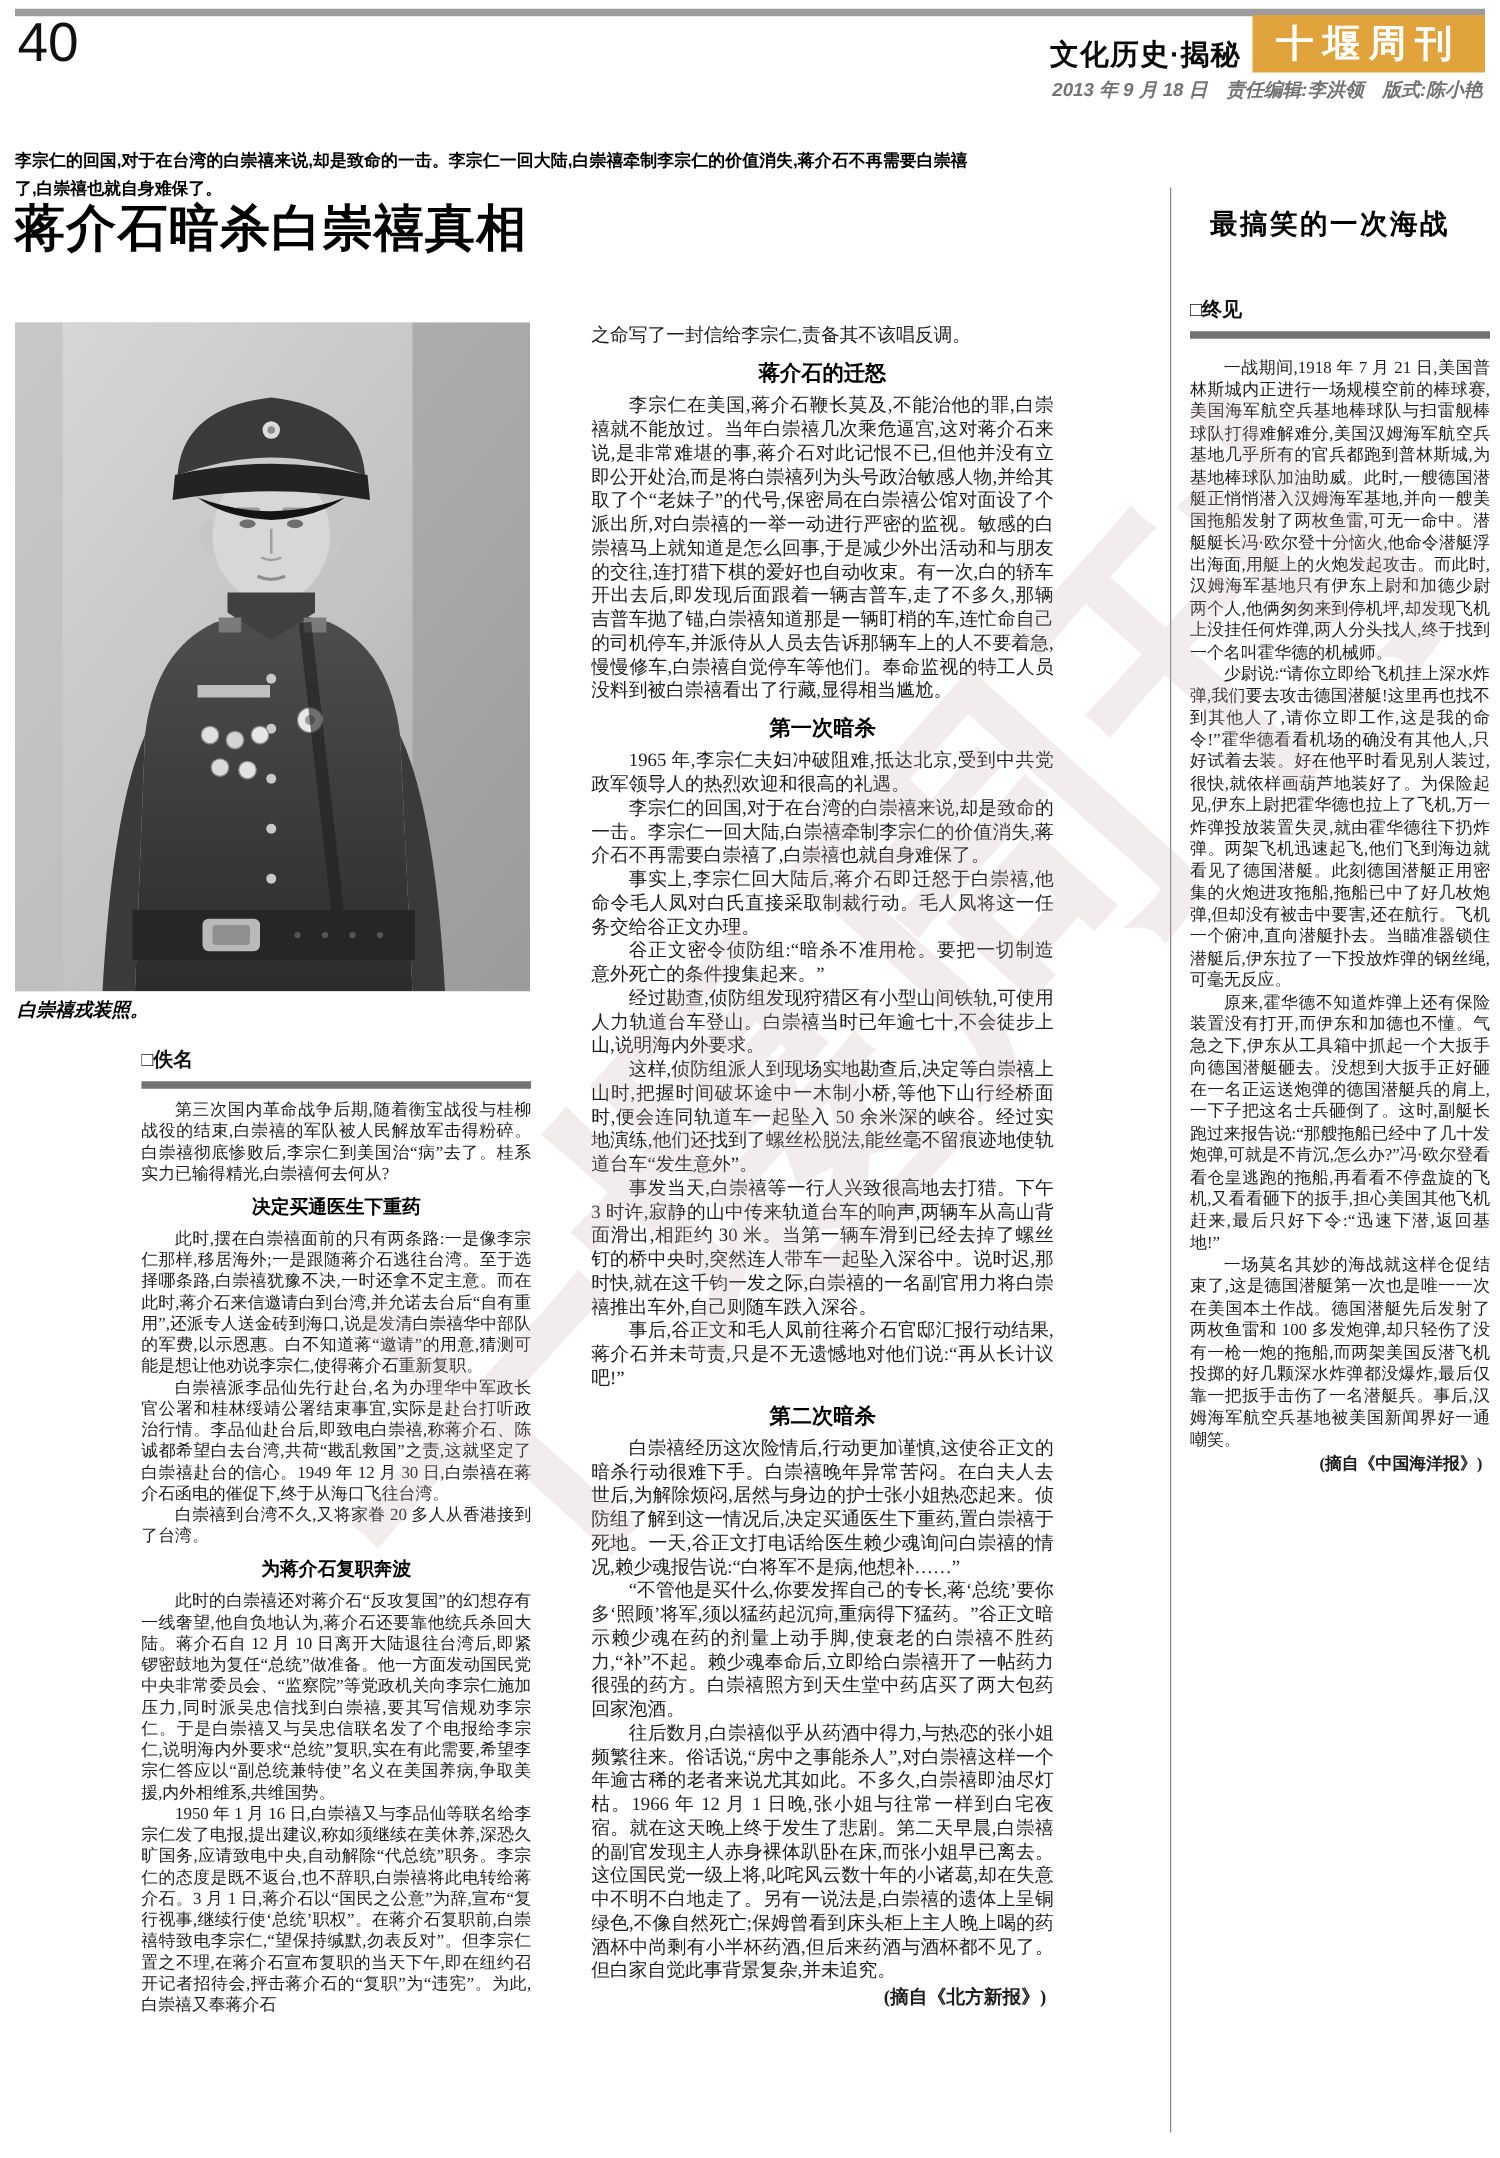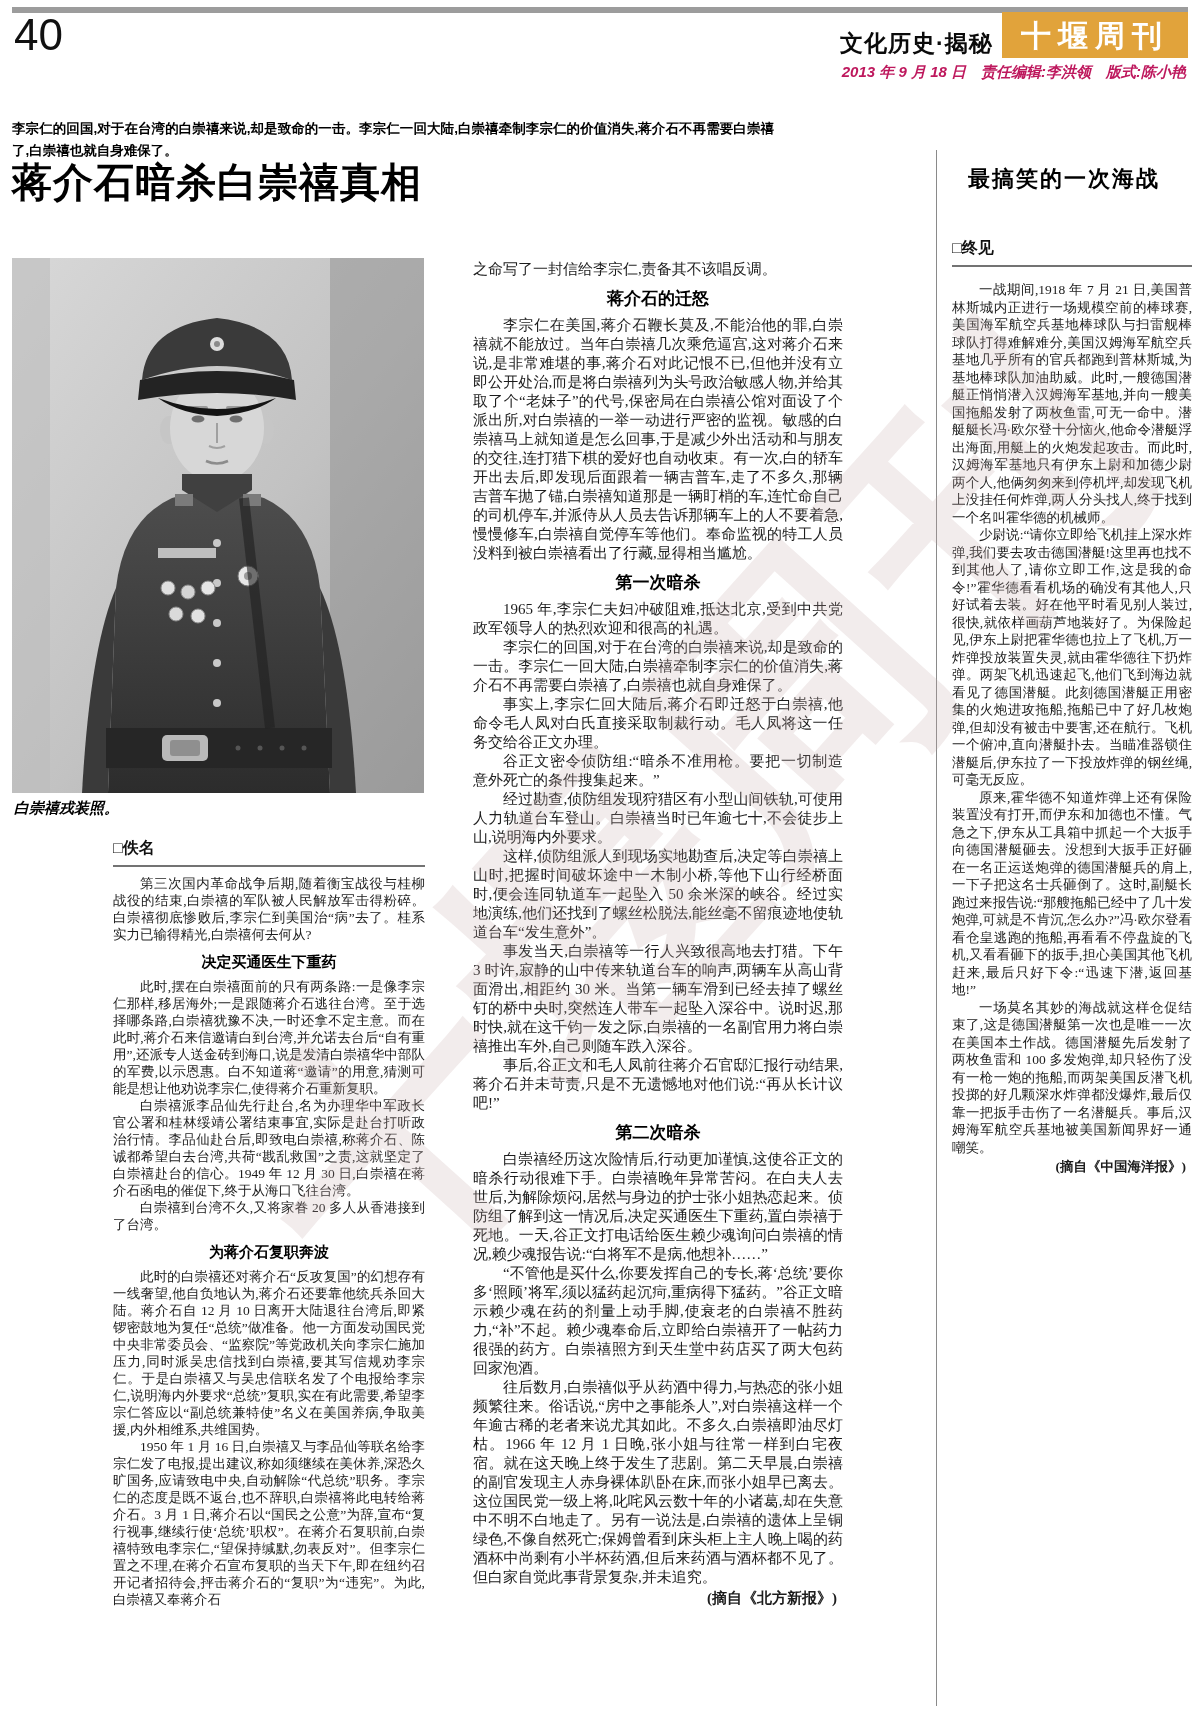--- a/index.html
+++ b/index.html
@@ -9,33 +9,33 @@
 
   .topbar { position:absolute; left:12px; top:7px; width:1176px; height:6px; background:#9c9c9c; }
   .pageno { position:absolute; left:14px; top:10px; font-family:"Liberation Sans",sans-serif;
             font-size:44px; font-weight:500; color:#111; }
   .section-title { position:absolute; left:840px; top:28px; font-family:"Liberation Sans",sans-serif;
             font-weight:bold; font-size:23px; color:#0a0a0a; letter-spacing:1px; }
   .masthead { position:absolute; left:1002px; top:12px; width:186px; height:46px; background:#e1a33b; text-align:center; }
   .masthead span { color:#ffffff; font-weight:bold; font-size:30px; line-height:47px; letter-spacing:7px;
             font-family:"Liberation Sans",sans-serif; }
   .dateline { position:absolute; right:14px; top:63px; font-family:"Liberation Sans",sans-serif;
-            font-weight:bold; font-style:italic; font-size:15px; color:#be185d; }
+            font-weight:bold; font-style:italic; font-size:15px; color:#737373; }
 
   .lead { position:absolute; left:12px; top:118px; width:762px; font-family:"Liberation Sans",sans-serif;
           font-weight:bold; font-size:13.5px; line-height:22px; color:#000; text-align:justify; }
   .headline { position:absolute; left:12px; top:155px; margin:0; font-size:40px; font-weight:bold;
           color:#000; letter-spacing:1px; font-family:"Liberation Serif",serif; }
 
   .photo { position:absolute; left:12px; top:258px; width:412px; height:535px; background:#c4c4c4; }
   .photo svg { display:block; }
   .caption { position:absolute; left:14px; top:799px; font-size:15px; font-weight:bold; font-style:italic; color:#000; }
 
   .byline { font-family:"Liberation Sans",sans-serif; font-weight:bold; font-size:16px; color:#111;
-            padding-bottom:6px; border-bottom:2px solid #737373; }
+            padding-bottom:6px; border-bottom:6px solid #737373; }
 
   .col1 { position:absolute; left:113px; top:838px; width:312px; height:888px; overflow:hidden; z-index:1; }
   .col1 .blocks { margin-top:8px; font-size:13.5px; line-height:17px; }
   .col1 .blk-h { font-size:15px; }
 
   .col2 { position:absolute; left:473px; top:260px; width:370px; height:1474px; overflow:hidden; z-index:1;
           font-size:15px; line-height:19px; }
   .col2 .blk-h { font-size:17px; }
 
   .blk-p { text-indent:2em; text-align:justify; }

